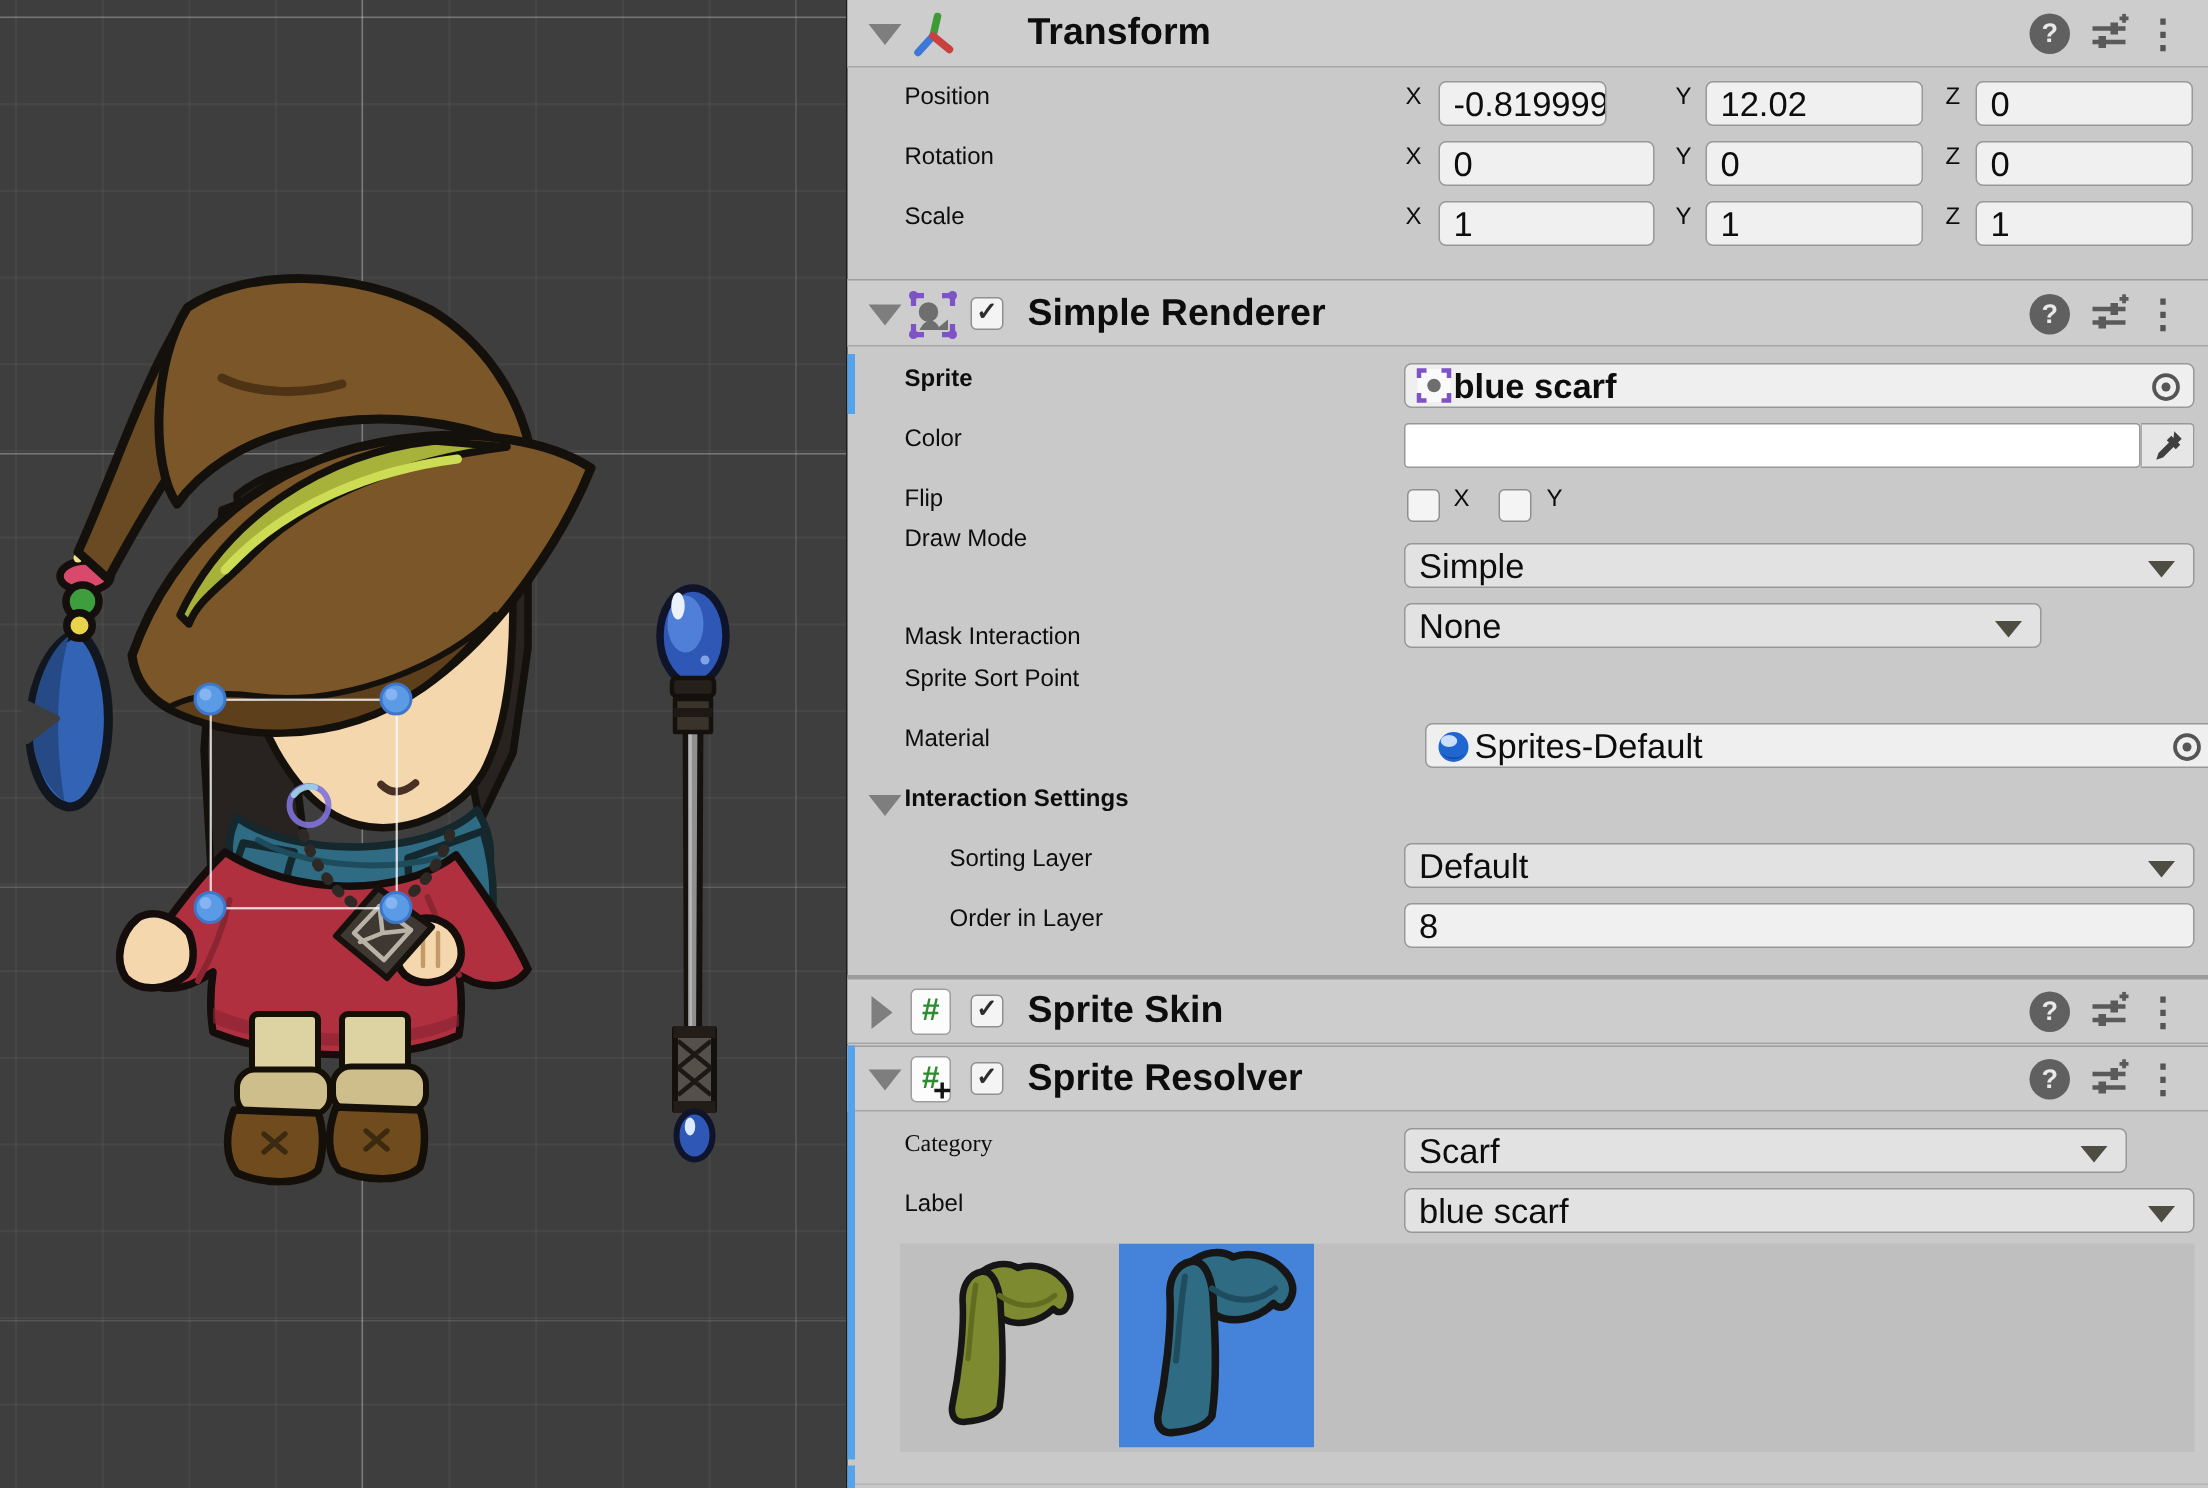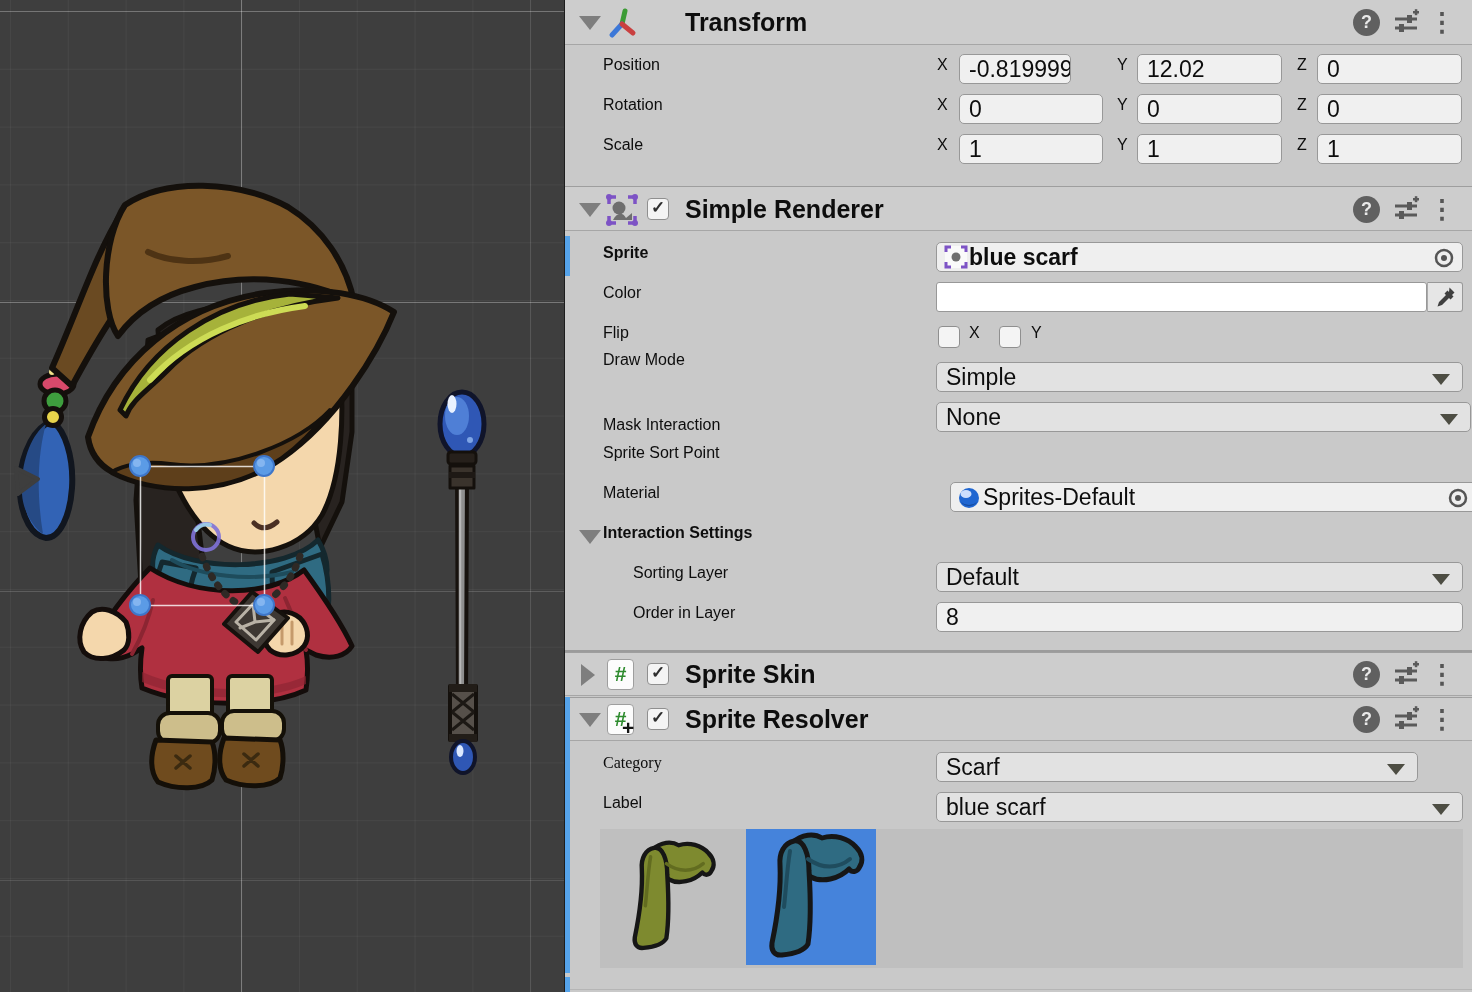--- a/index.html
+++ b/index.html
@@ -277,21 +277,21 @@
   <div class="checkbox" style="left:434px;top:326px;"></div>
   <div class="row-label" style="left:466px;top:324px;">Y</div>
 
   <div class="row-label" style="left:38px;top:351px;">Draw Mode</div>
   <div class="dropdown" style="left:371px;top:362px;width:527px;">
     <span>Simple</span>
     <div class="dd-arrow"></div>
   </div>
 
   <div class="row-label" style="left:38px;top:404px;margin-top:12px;">Mask Interaction</div>
-  <div class="dropdown" style="left:371px;top:402px;width:535px;">
+  <div class="dropdown" style="left:371px;top:402px;width:425px;">
     <span>None</span>
     <div class="dd-arrow"></div>
   </div>
 
   <div class="row-label" style="left:38px;top:444px;">Sprite Sort Point</div>
 
   <div class="row-label" style="left:38px;top:484px;">Material</div>
   <div class="objfield" style="left:371px;top:482px;width:527px;margin-left:14px;">
     <svg width="24" height="24" viewBox="0 0 24 24" style="vertical-align:-5px;margin-right:2px;">
       <circle cx="12" cy="12" r="10" fill="#1F66D1"></circle>

